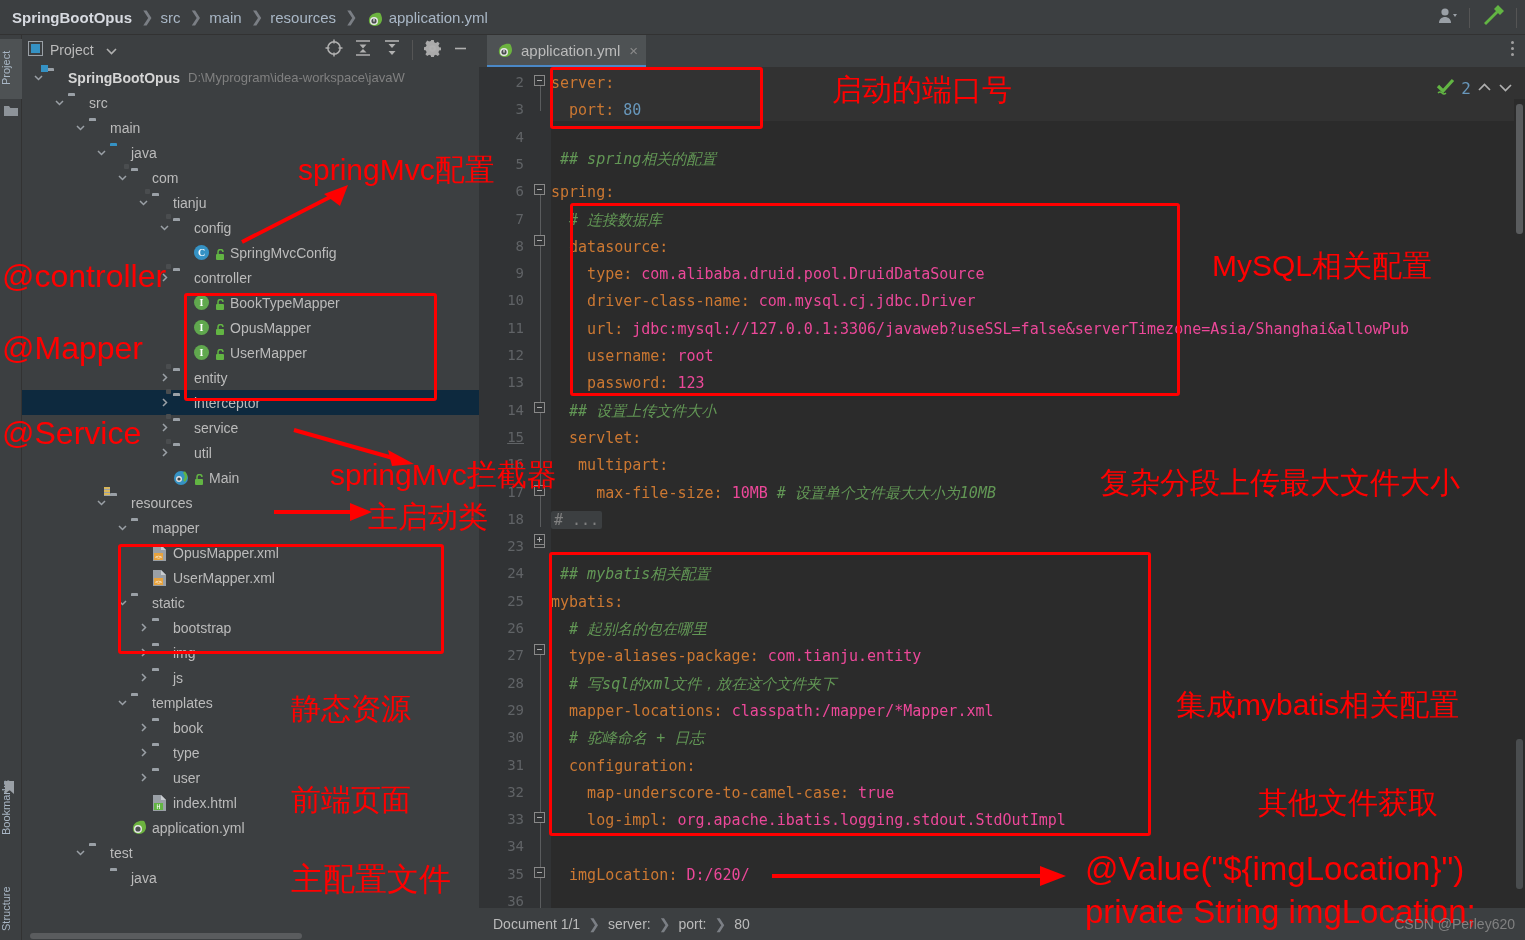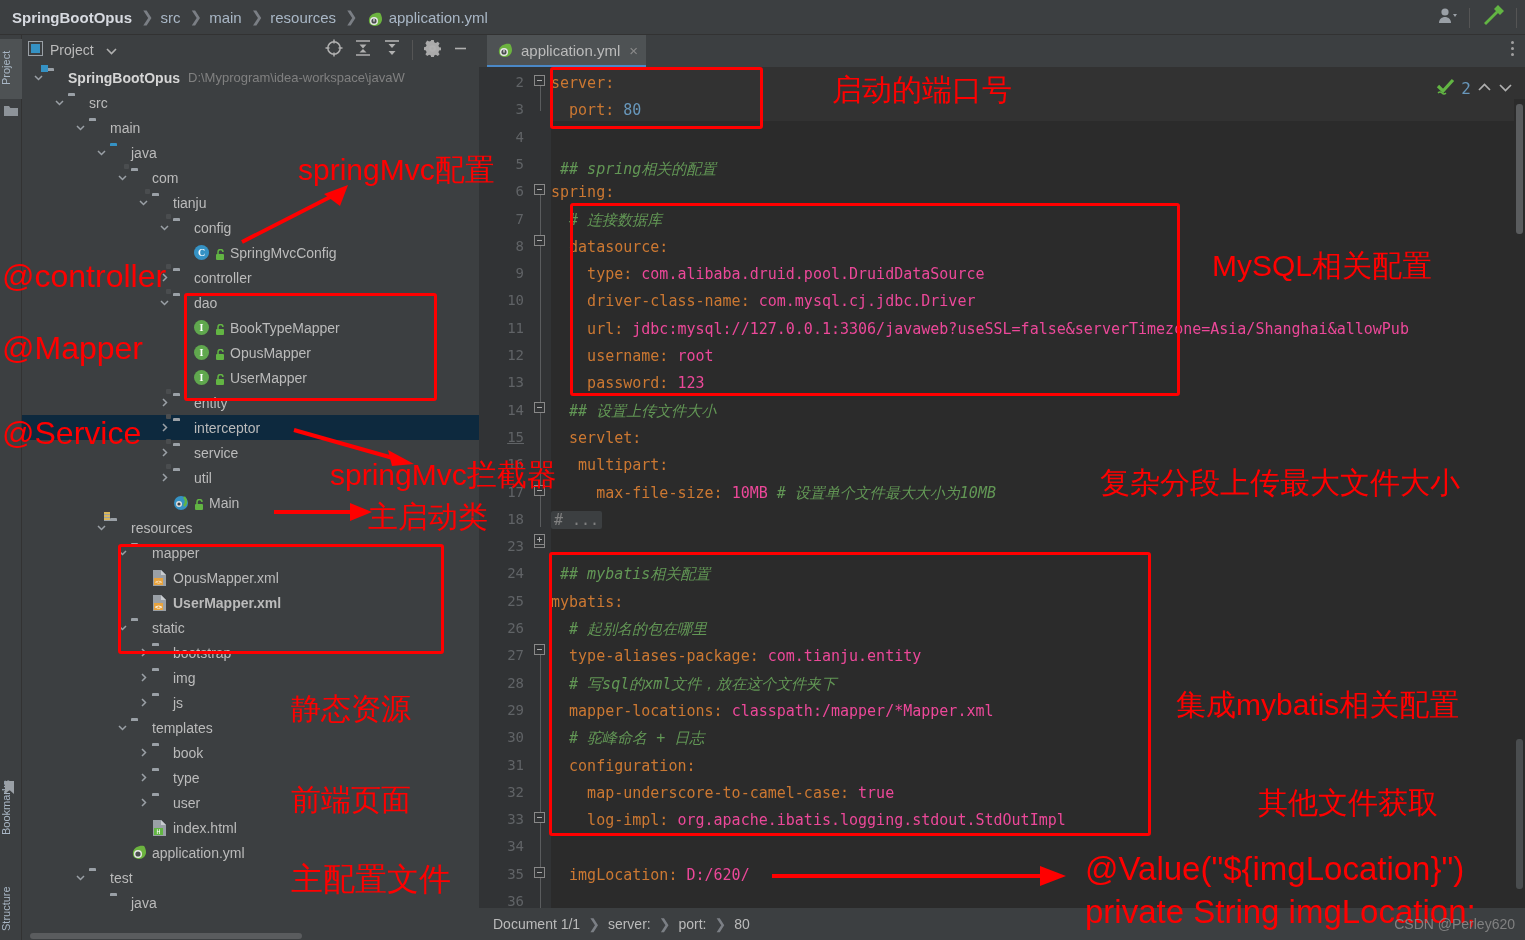--- a/index.html
+++ b/index.html
@@ -306,27 +306,20 @@
             </svg></span>
           <span class="lbl">SpringMvcConfig</span>
         </div>
         <div class="node" style="padding-left: 136px;">
           <span class="arrow"><svg width="13" height="13" viewBox="0 0 13 13">
               <path d="M5 3 L8.5 6.5 L5 10" stroke="#9aa0a6" stroke-width="1.5" fill="none"></path>
             </svg></span>
           <span class="ico"><span class="fo mod"></span></span>
           <span class="lbl">controller</span>
         </div>
-        <div class="node" style="padding-left: 136px;">
-          <span class="arrow"><svg width="13" height="13" viewBox="0 0 13 13">
-              <path d="M3 5 L6.5 8.5 L10 5" stroke="#9aa0a6" stroke-width="1.5" fill="none"></path>
-            </svg></span>
-          <span class="ico"><span class="fo mod"></span></span>
-          <span class="lbl">dao</span>
-        </div>
         <div class="node" style="padding-left: 157px;">
           <span class="noarrow"></span>
           <span class="ico">
             <span class="circ i">I</span>
           </span>
           <span class="lockico"><svg width="11" height="12" viewBox="0 0 11 12">
               <path d="M3 5V3a2.5 2.5 0 015 0" stroke="#62b543" stroke-width="1.5" fill="none"></path>
               <rect x="1" y="5" width="8" height="6" rx="1" fill="#62b543"></rect>
             </svg></span>
           <span class="lbl">BookTypeMapper</span>
@@ -412,21 +405,21 @@
         <div class="node" style="padding-left: 115px;">
           <span class="noarrow"></span>
           <span class="ico"><span><svg width="15" height="16" viewBox="0 0 15 16">
                 <path d="M1 0h8l5 5v11H1z" fill="#9aa0a6"></path>
                 <path d="M9 0l5 5H9z" fill="#c8ccd0"></path>
                 <rect x="2" y="8" width="9" height="7" fill="#e8a33d"></rect>
                 <text x="6.5" y="13.6" font-size="6" fill="#fff" text-anchor="middle" font-family="monospace">&lt;&gt;</text>
               </svg></span></span>
           <span class="lbl">OpusMapper.xml</span>
         </div>
-        <div class="node" style="padding-left: 115px; font-weight: bold;">
+        <div class="node" style="padding-left: 115px;">
           <span class="noarrow"></span>
           <span class="ico"><span><svg width="15" height="16" viewBox="0 0 15 16">
                 <path d="M1 0h8l5 5v11H1z" fill="#9aa0a6"></path>
                 <path d="M9 0l5 5H9z" fill="#c8ccd0"></path>
                 <rect x="2" y="8" width="9" height="7" fill="#e8a33d"></rect>
                 <text x="6.5" y="13.6" font-size="6" fill="#fff" text-anchor="middle" font-family="monospace">&lt;&gt;</text>
               </svg></span></span>
           <span class="lbl">UserMapper.xml</span>
         </div>
         <div class="node" style="padding-left: 94px;">
@@ -594,21 +587,21 @@
           <div class="foldbox" style="top: 745px;"></div>
           <div class="foldbox" style="top: 800px;"></div>
           <div class="foldbox plus" style="top: 467px;"></div>
         </div>
       <div id="codebody">
           <div class="hl-line" style="top: 0px;"></div>
           <div class="codeline" style="top: 8px;"><span class="key">server:</span></div>
           <div class="hl-line" style="top: 27.3px;"></div>
           <div class="codeline" style="top: 35.3px;"><span class="key">  port: </span><span class="num">80</span></div>
           <div class="codeline" style="top: 62.6px;"></div>
-          <div class="codeline" style="top: 94px;"><span class="cmt"> ## spring相关的配置</span></div>
+          <div class="codeline" style="top: 84px;"><span class="cmt"> ## spring相关的配置</span></div>
           <div class="codeline" style="top: 117.2px;"><span class="key">spring:</span></div>
           <div class="codeline" style="top: 144.5px;"><span class="cmt">  # 连接数据库</span></div>
           <div class="codeline" style="top: 171.8px;"><span class="key">  datasource:</span></div>
           <div class="codeline" style="top: 199.1px;"><span class="key">    type: </span><span class="val">com.alibaba.druid.pool.DruidDataSource</span></div>
           <div class="codeline" style="top: 226.4px;"><span class="key">    driver-class-name: </span><span class="val">com.mysql.cj.jdbc.Driver</span></div>
           <div class="codeline" style="top: 253.7px;"><span class="key">    url: </span><span class="val">jdbc:mysql://127.0.0.1:3306/javaweb?useSSL=false&amp;serverTimezone=Asia/Shanghai&amp;allowPub</span></div>
           <div class="codeline" style="top: 281px;"><span class="key">    username: </span><span class="val">root</span></div>
           <div class="codeline" style="top: 308.3px;"><span class="key">    password: </span><span class="val">123</span></div>
           <div class="codeline" style="top: 335.6px;"><span class="cmt">  ## 设置上传文件大小</span></div>
           <div class="codeline" style="top: 362.9px;"><span class="key">  servlet:</span></div>

